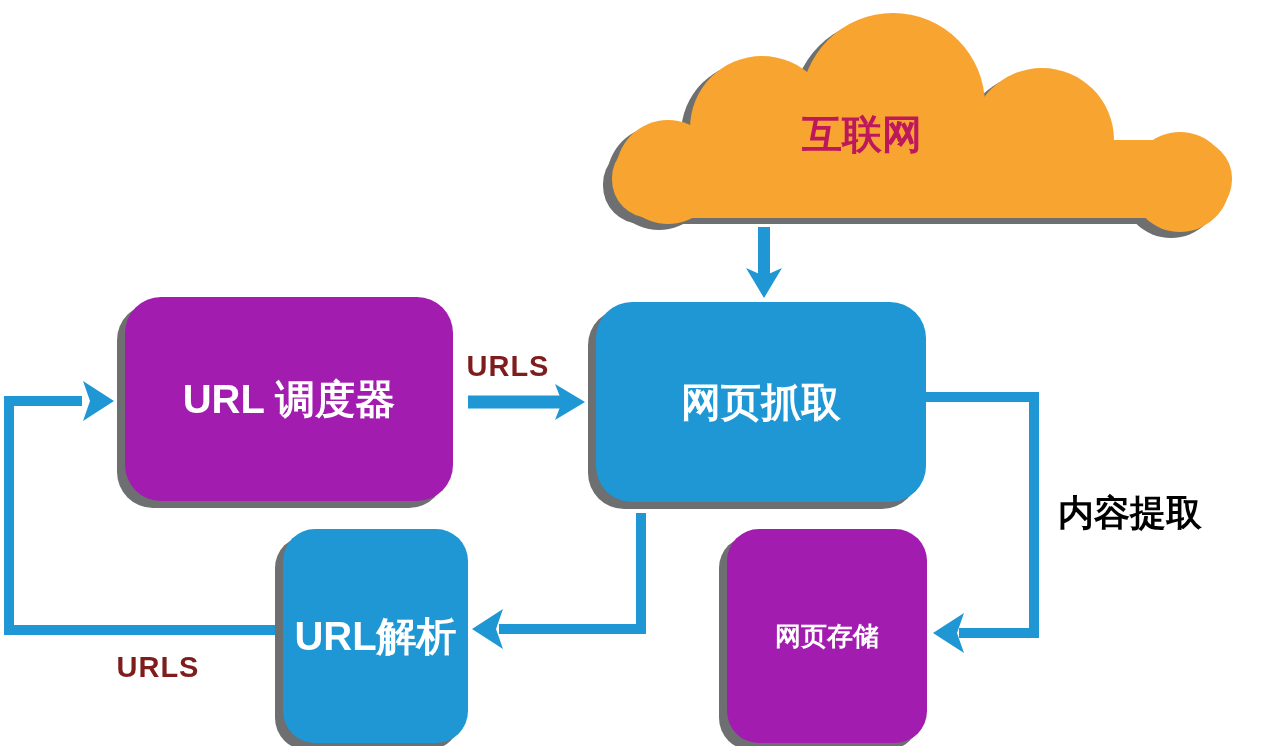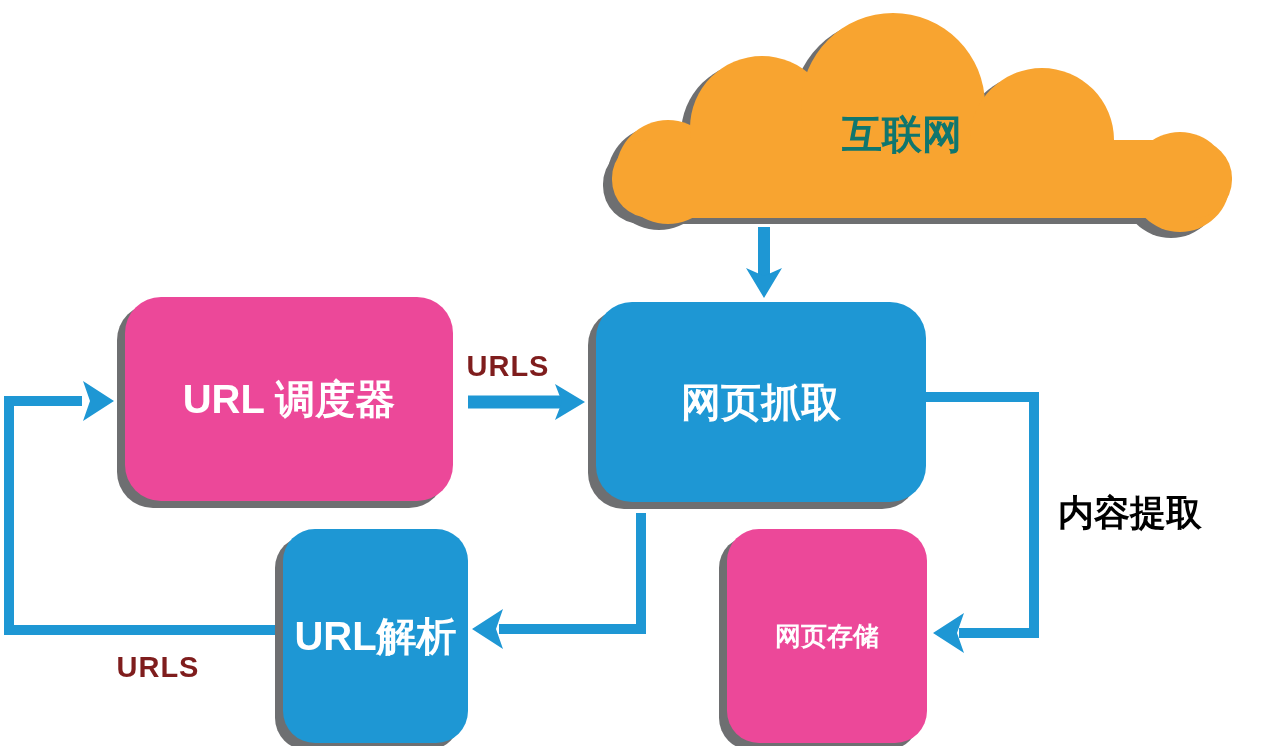--- a/index.html
+++ b/index.html
@@ -19,35 +19,35 @@
   .node {
     position: absolute;
     display: flex;
     align-items: center;
     justify-content: center;
     color: #ffffff;
     font-weight: bold;
     white-space: nowrap;
     box-shadow: -8px 7px 0 0 #6E6F71;
   }
-  .node.orange { background: #ec4899; }
+  .node.orange { background: #a21caf; }
   .node.blue   { background: #1E97D4; justify-content: center; }
 
   #node-scheduler { left: 125px; top: 297px; width: 328px; height: 204px; border-radius: 36px; font-size: 40px; }
   #node-fetcher   { left: 596px; top: 302px; width: 330px; height: 200px; border-radius: 36px; font-size: 40px; }
   #node-storage   { left: 727px; top: 529px; width: 200px; height: 214px; border-radius: 32px; font-size: 26px; }
   #node-parser    { left: 283px; top: 529px; width: 185px; height: 214px; border-radius: 32px; font-size: 40px; }
 
   .cloud-label {
     position: absolute;
-    left: 802px; top: 110px;
+    left: 762px; top: 110px;
     width: 200px; height: 48px;
     line-height: 48px;
     text-align: center;
-    color: #0f766e;
+    color: #be185d;
     font-size: 40px;
     font-weight: bold;
     white-space: nowrap;
   }
   .edge-label {
     position: absolute;
     color: #7f1d1d;
     font-weight: bold;
     white-space: nowrap;
   }

